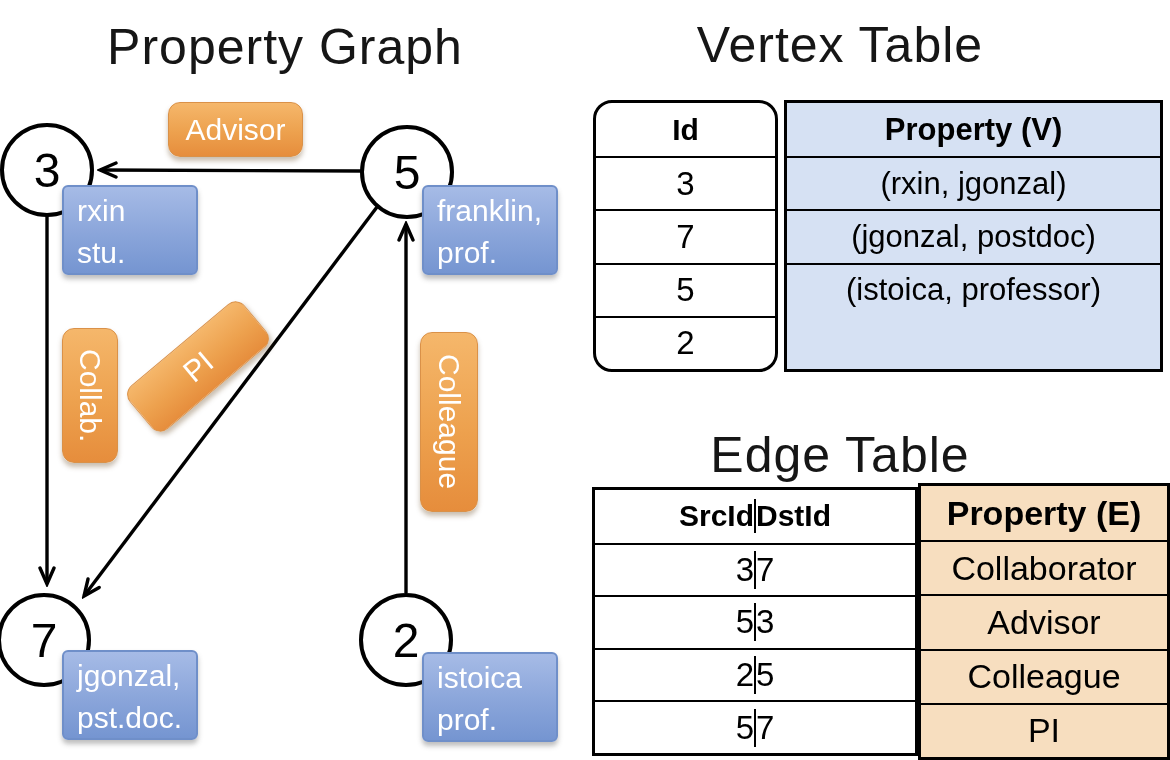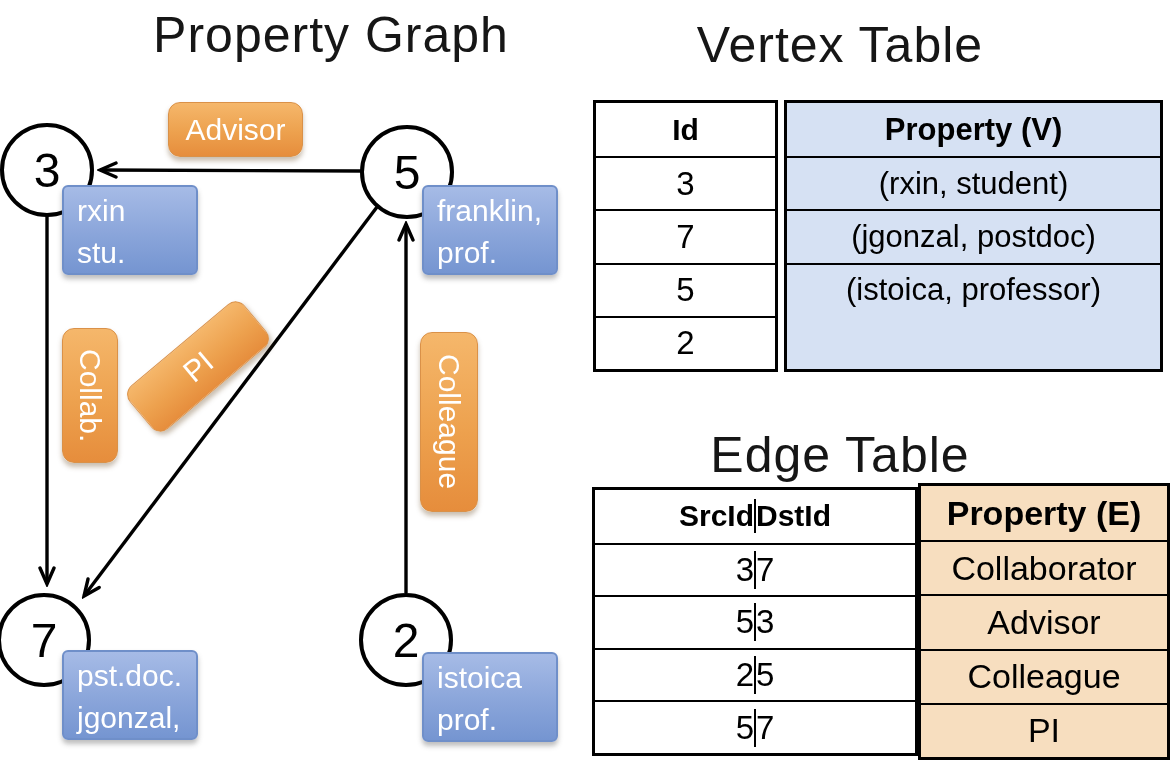--- a/index.html
+++ b/index.html
@@ -2,21 +2,21 @@
 <html><head>
 <meta charset="utf-8">
 <style>
   html,body{margin:0;padding:0;background:#ffffff;}
   body{width:1170px;height:760px;overflow:hidden;font-family:"Liberation Sans",sans-serif;}
   .canvas{position:relative;width:1170px;height:760px;background:#fff;}
 
   
   .big-title{position:absolute;margin:0;font-weight:400;color:#161616;font-size:50px;
              text-align:center;letter-spacing:1px;white-space:nowrap;}
-  #pg-title{left:0;top:6px;width:570px;padding-left:46px;}
+  #pg-title{left:0;top:18px;width:570px;}
   #vt-title{left:585px;top:16px;width:510px;}
   #et-title{left:585px;top:402px;width:510px;margin-top:24px;}
 
   
   #edges-svg{position:absolute;left:0;top:0;}
 
   .vnode{position:absolute;width:86px;height:86px;background:#fff;border:4px solid #000;
          border-radius:50%;display:flex;align-items:center;justify-content:center;
          font-size:48px;color:#000;z-index:2;}
   #node-3{left:0;top:123px;}
@@ -47,21 +47,21 @@
   
   .tbl{position:absolute;box-sizing:border-box;border:3px solid #000;display:grid;color:#000;}
   .tbl .row{border-top:2px solid #000;display:flex;align-items:center;justify-content:center;
             font-size:33px;}
   .tbl .row:first-child{border-top:none;}
   .tbl .hdr{font-weight:bold;font-size:30px;}
   .split{display:grid;grid-template-columns:150px 1fr;align-items:stretch;justify-content:stretch;padding:4px;}
   .split .c{display:flex;align-items:center;justify-content:center;}
   .split .c + .c{border-left:2px solid #000;}
 
-  #vt-id{left:593px;top:100px;width:185px;height:272px;grid-template-rows:repeat(5,1fr);background:#fff;}
+  #vt-id{left:593px;top:100px;width:185px;height:272px;grid-template-rows:repeat(5,1fr);background:#fff;border-radius:19px;}
   #vt-prop{left:784px;top:100px;width:379px;height:272px;grid-template-rows:repeat(5,1fr);
            background:#D6E1F3;}
   #vt-prop .row{font-size:31px;}
 
   #et-ids{left:592px;top:487px;width:326px;height:269px;grid-template-rows:repeat(5,1fr);background:#fff;}
   #et-prop{left:918px;top:483px;width:252px;height:277px;grid-template-rows:repeat(5,1fr);
            background:#F7DEBF;}
   #et-prop .row{font-size:34px;}
 </style>
 </head>
@@ -98,22 +98,22 @@
 
   <div class="prop-box" id="box-rxin">
     <div>rxin</div>
     <div>stu.</div>
   </div>
   <div class="prop-box" id="box-franklin">
     <div>franklin,</div>
     <div>prof.</div>
   </div>
   <div class="prop-box" id="box-jgonzal">
+    <div>jgonzal,</div>
     <div>pst.doc.</div>
-    <div>jgonzal,</div>
   </div>
   <div class="prop-box" id="box-istoica">
     <div>istoica</div>
     <div>prof.</div>
   </div>
 
   <div class="edge-label" id="label-advisor">Advisor</div>
   <div class="edge-label vert" id="label-collab">Collab.</div>
   <div class="edge-label" id="label-pi">PI</div>
   <div class="edge-label vert" id="label-colleague">Colleague</div>
@@ -123,21 +123,21 @@
   <div class="tbl" id="vt-id">
     <div class="row hdr">Id</div>
     <div class="row">3</div>
     <div class="row">7</div>
     <div class="row">5</div>
     <div class="row">2</div>
   </div>
 
   <div class="tbl" id="vt-prop">
     <div class="row hdr">Property (V)</div>
-    <div class="row">(rxin, student)</div>
+    <div class="row">(rxin, jgonzal)</div>
     <div class="row">(jgonzal, postdoc)</div>
     <div class="row">(istoica, professor)</div>
   </div>
 
   <h1 class="big-title" id="et-title">Edge Table</h1>
 
   <div class="tbl" id="et-ids">
     <div class="row hdr split">
       <div class="c">SrcId</div>
       <div class="c">DstId</div>

